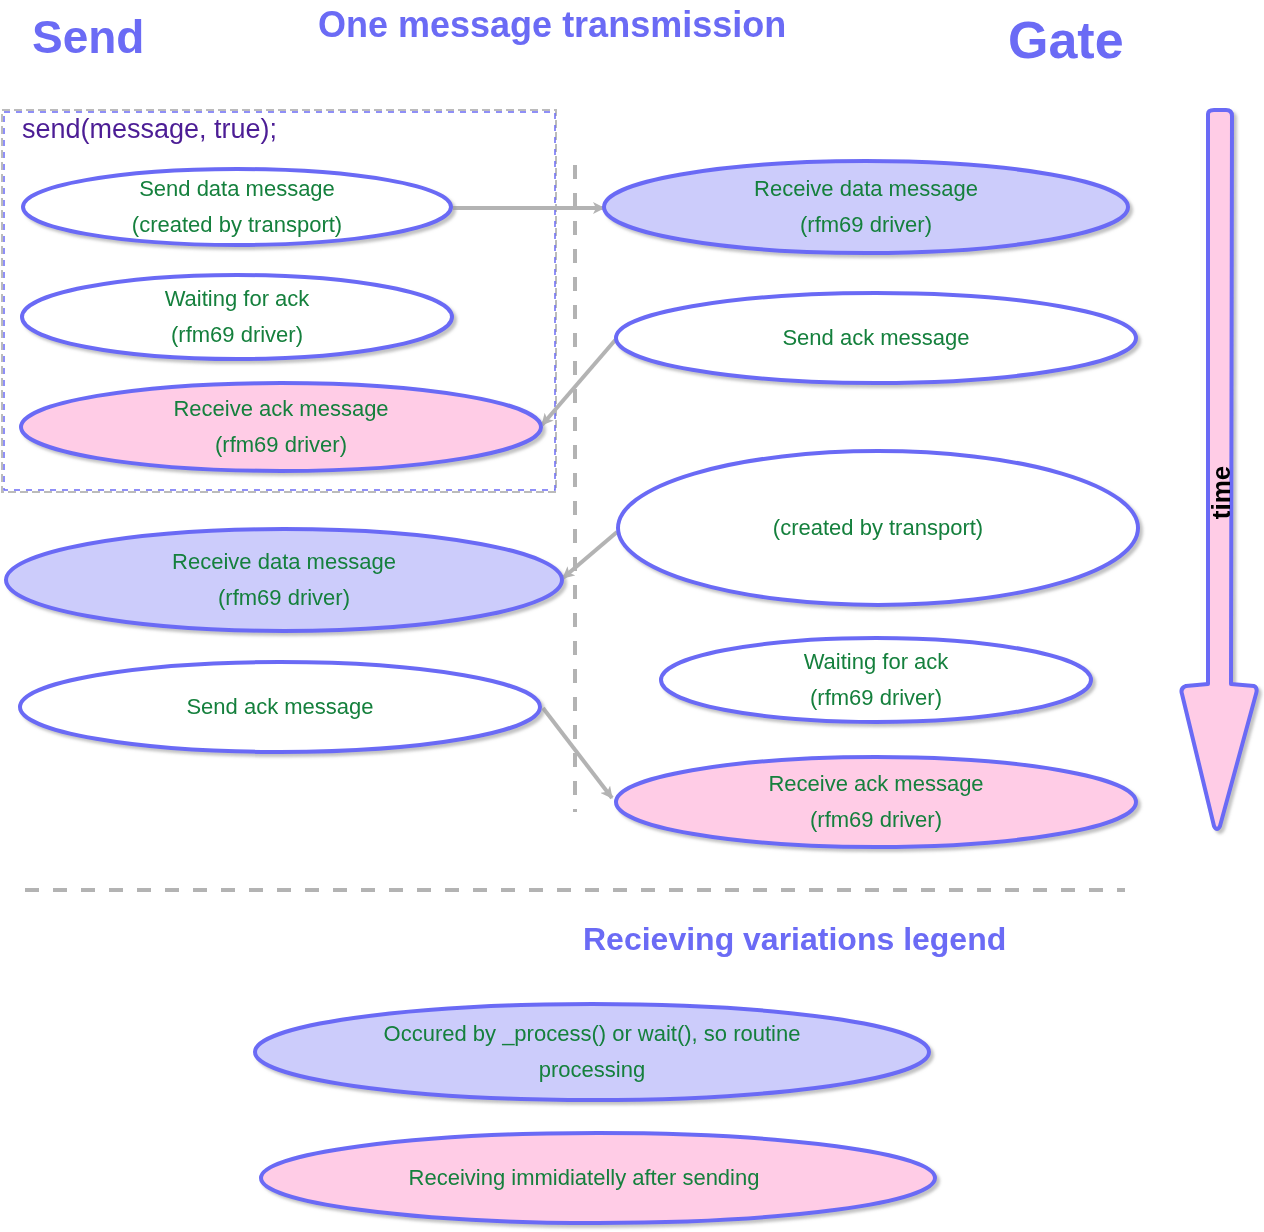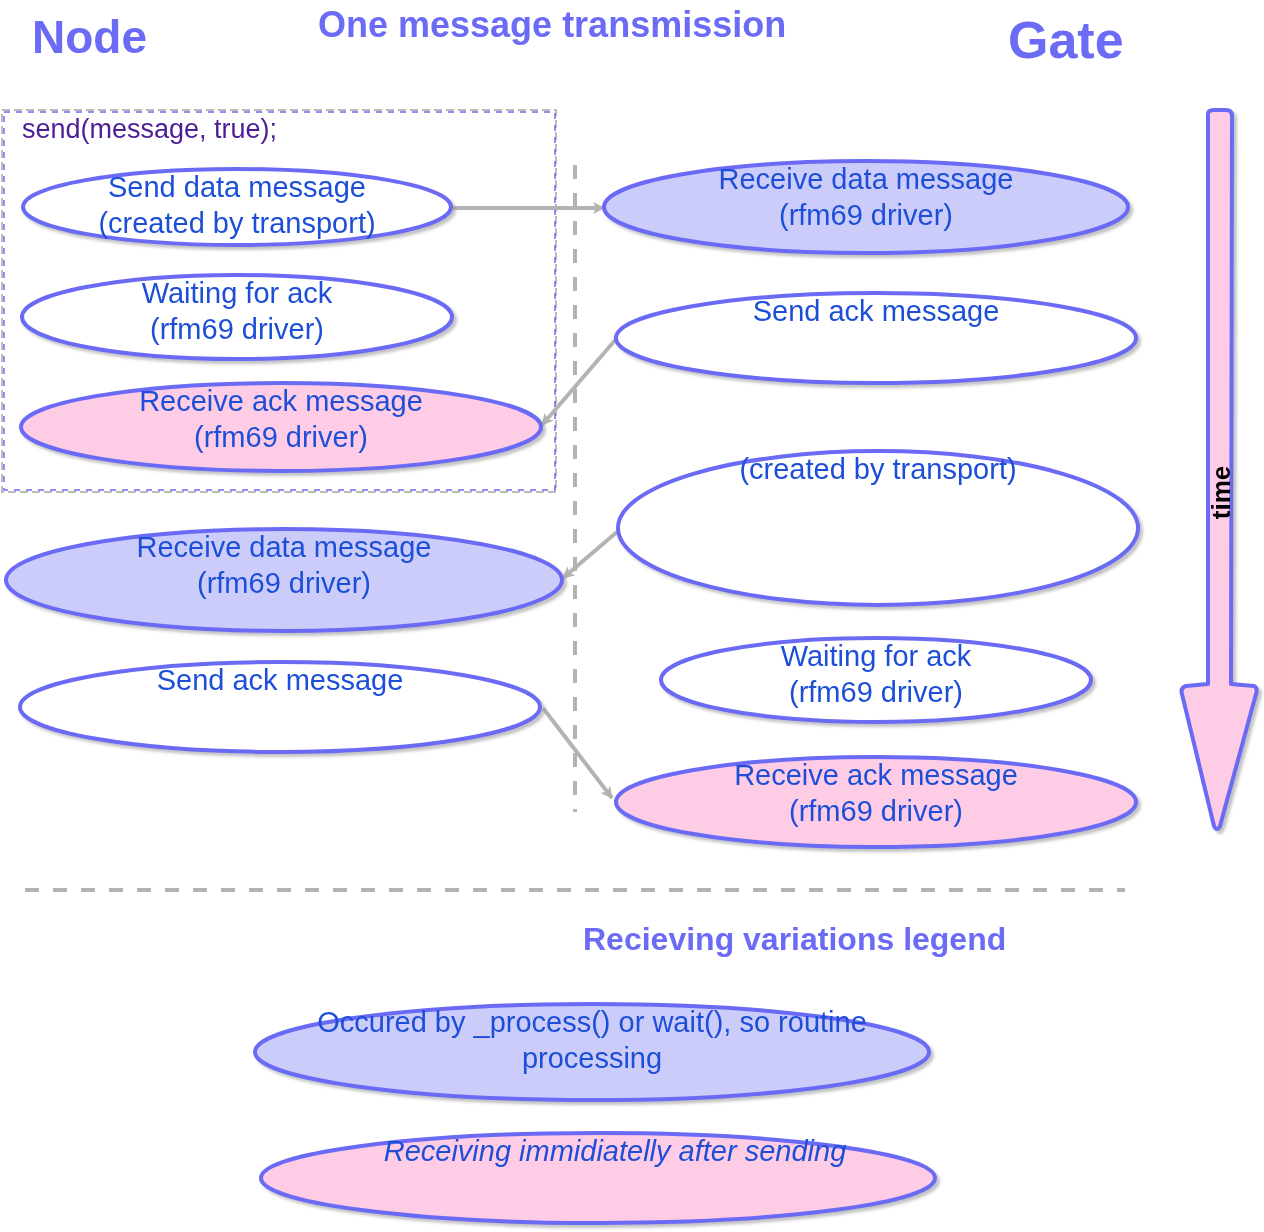--- a/index.html
+++ b/index.html
@@ -6,22 +6,22 @@
     body { width: 1264px; height: 1232px; position: relative; overflow: hidden;
            font-family: "Liberation Sans", sans-serif; }
     .title { position: absolute; color: #6b6bf5; font-weight: bold; white-space: nowrap;
              font-family: "Liberation Sans", sans-serif; }
     #t-node { left: 32px; top: 10px; font-size: 46px; }
     #t-main { left: 318px; top: 4px; font-size: 36px; }
     #t-gate { left: 1008px; top: 10px; font-size: 52px; }
     #t-legend { left: 583px; top: 921px; font-size: 32px; }
     #code-label { position: absolute; left: 22px; top: 114px; font-size: 27px; color: #4c1d95; white-space: nowrap; }
     svg#diagram { position: absolute; left: 0; top: 0; }
-    .node-text { position: absolute; display: flex; justify-content: center;
-                 text-align: center; font-size: 29px; line-height: 36px; color: #1d4ed8;
+    .node-text { position: absolute; display: flex; align-items: center; justify-content: center;
+                 text-align: center; font-size: 22px; line-height: 36px; color: #15803d;
                  font-family: "Liberation Sans", sans-serif; }
     .time-label { position: absolute; left: 1202px; top: 452px; width: 40px; height: 80px;
                   display: flex; align-items: center; justify-content: center; }
     .time-label span { transform: rotate(-90deg); font-size: 26px; font-weight: bold; color: #000; white-space: nowrap; }
   </style>
 </head>
 <body>
 
 <svg id="diagram" width="1264" height="1232">
   <defs>
@@ -57,21 +57,21 @@
       <ellipse cx="866" cy="207" rx="262" ry="46" fill="#ccccfb" stroke="#6b6bf5" stroke-width="4" filter="url(#shadow)"></ellipse>
       <ellipse cx="876" cy="338" rx="260" ry="45" fill="#ffffff" stroke="#6b6bf5" stroke-width="4" filter="url(#shadow)"></ellipse>
       <ellipse cx="878" cy="528" rx="260" ry="77" fill="#ffffff" stroke="#6b6bf5" stroke-width="4" filter="url(#shadow)"></ellipse>
       <ellipse cx="876" cy="680" rx="215" ry="42" fill="#ffffff" stroke="#6b6bf5" stroke-width="4" filter="url(#shadow)"></ellipse>
       <ellipse cx="876" cy="802" rx="260" ry="45" fill="#ffcce6" stroke="#6b6bf5" stroke-width="4" filter="url(#shadow)"></ellipse>
       <ellipse cx="592" cy="1052" rx="337" ry="48" fill="#ccccfb" stroke="#6b6bf5" stroke-width="4" filter="url(#shadow)"></ellipse>
       <ellipse cx="598" cy="1178" rx="337" ry="45" fill="#ffcce6" stroke="#6b6bf5" stroke-width="4" filter="url(#shadow)"></ellipse>
     </g>
 </svg>
 
-<div class="title" id="t-node">Node</div>
+<div class="title" id="t-node">Send</div>
 <div class="title" id="t-main">One message transmission</div>
 <div class="title" id="t-gate">Gate</div>
 <div id="code-label">send(message, true);</div>
 <div class="time-label">
     <span>time</span>
   </div>
 <div class="title" id="t-legend">Recieving variations legend</div>
 
 <div id="text-layer">
     <div class="node-text" style="left: 23px; top: 169px; width: 428px; height: 76px;">
@@ -130,18 +130,18 @@
         <div>Receive ack message</div>
         <div>(rfm69 driver)</div>
       </div>
     </div>
     <div class="node-text" style="left: 255px; top: 1004px; width: 674px; height: 96px;">
       <div>
         <div>Occured by _process() or wait(), so routine</div>
         <div>processing</div>
       </div>
     </div>
-    <div class="node-text" style="left: 278px; top: 1133px; width: 674px; height: 90px; font-style: italic;">
+    <div class="node-text" style="left: 247px; top: 1133px; width: 674px; height: 90px;">
       <div>
         <div>Receiving immidiatelly after sending</div>
       </div>
     </div>
   </div>
 
 </body></html>

